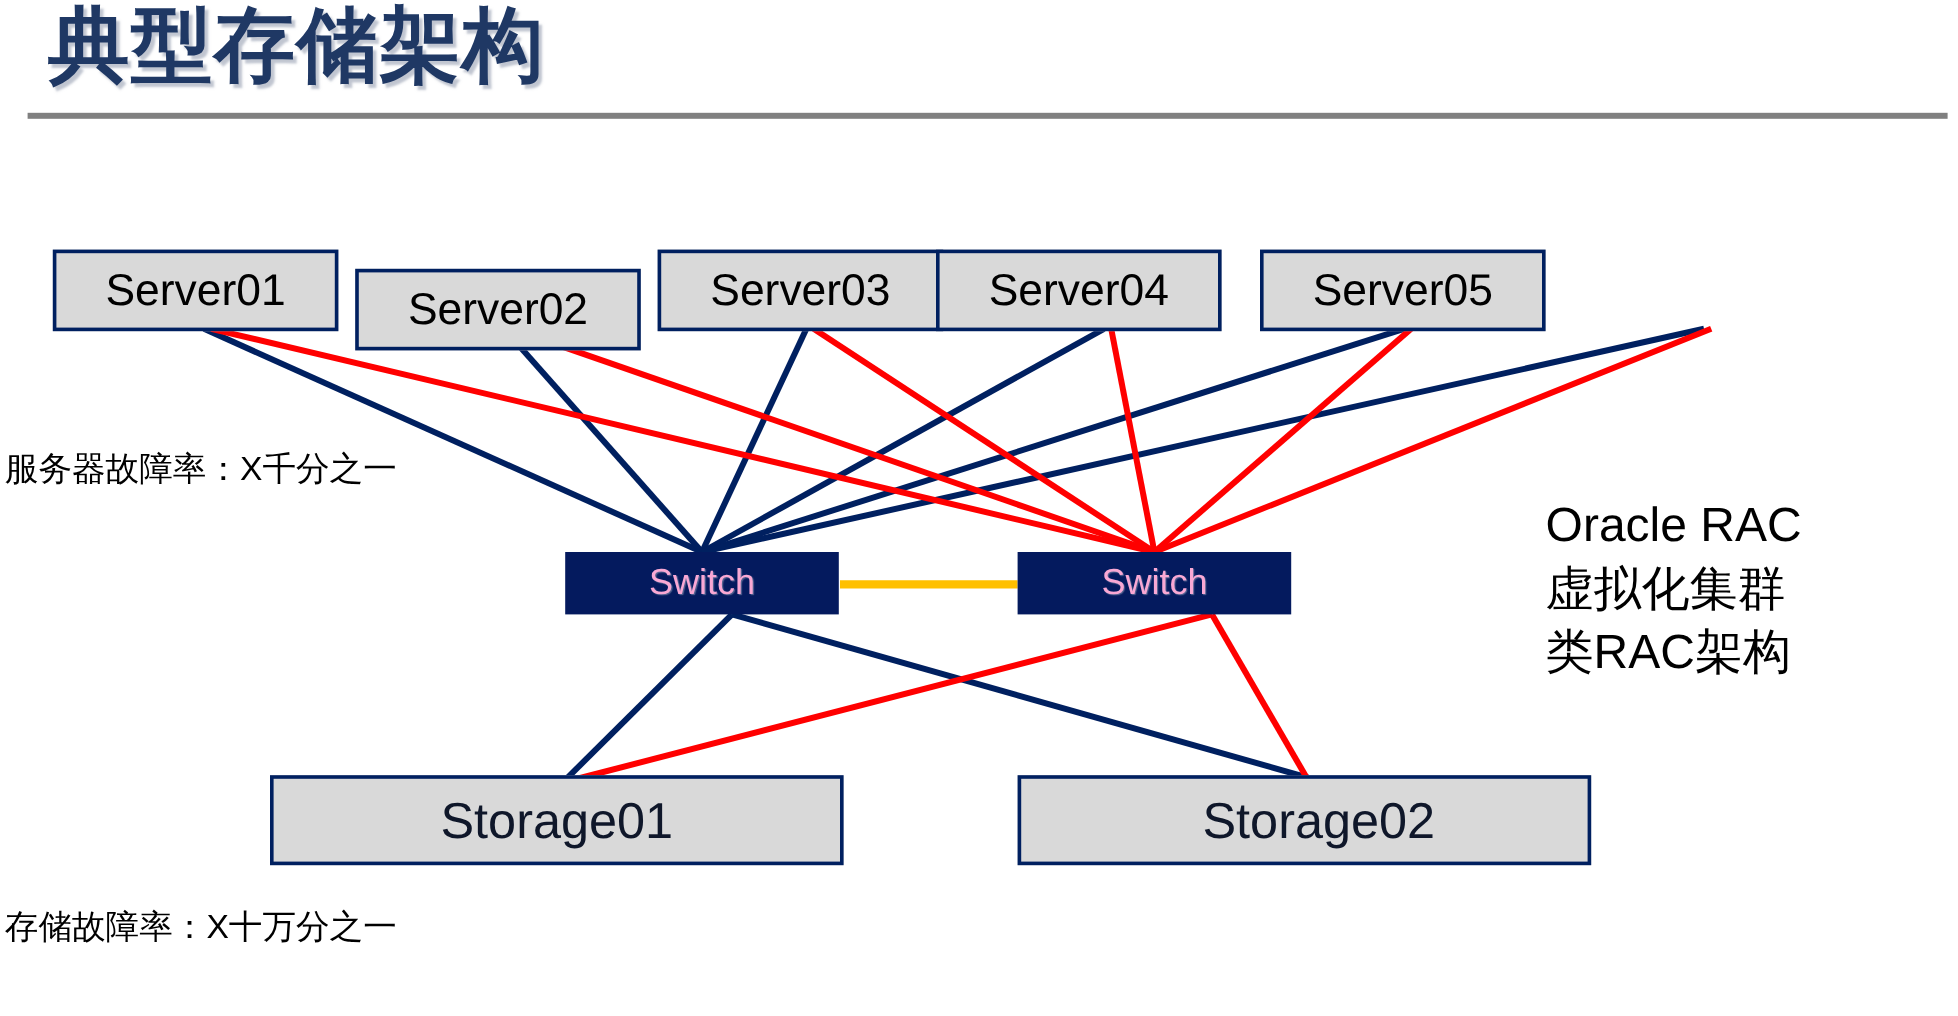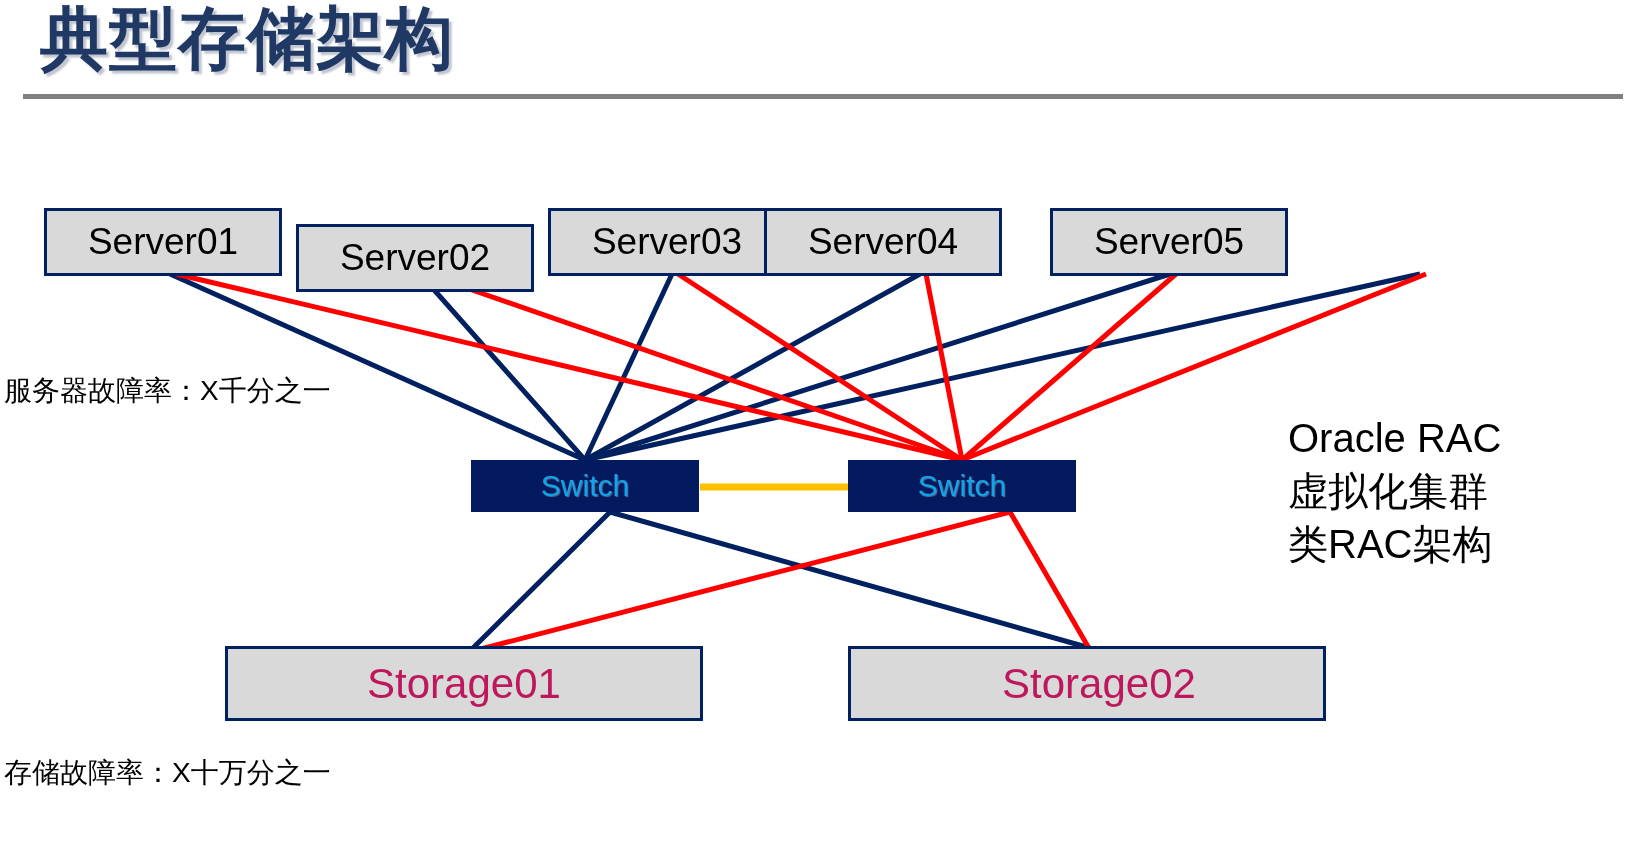--- a/index.html
+++ b/index.html
@@ -63,30 +63,30 @@
     background: #d9d9d9;
     border: 3px solid #002060;
     color: #000000;
     font-size: 37px;
     height: 68px;
     width: 238px;
   }
   .switch {
     background: #041a5e;
     border: none;
-    color: #0ea5e9;
+    color: #f9a8d4;
     font-size: 30px;
     height: 52px;
     width: 228px;
     text-shadow: 1px 1px 1px rgba(255,255,255,0.35);
   }
   .storage {
     background: #d9d9d9;
     border: 3px solid #002060;
-    color: #be185d;
+    color: #0f172a;
     font-size: 42px;
     height: 75px;
     width: 478px;
   }
 
   
   .annotation {
     position: absolute;
     color: #000000;
     font-size: 28px;
@@ -139,21 +139,21 @@
 
   <div class="node server" style="left:44px;  top:208px;">
       <span>Server01</span>
     </div>
   <div class="node server" style="left:296px; top:208px;margin-top:16px;">
       <span>Server02</span>
     </div>
   <div class="node server" style="left:548px; top:208px;">
       <span>Server03</span>
     </div>
-  <div class="node server" style="left:764px; top:208px;">
+  <div class="node server" style="left:780px; top:208px;">
       <span>Server04</span>
     </div>
   <div class="node server" style="left:1050px;top:208px;">
       <span>Server05</span>
     </div>
 
   <div class="node switch" style="left:471px; top:460px;">
       <span>Switch</span>
     </div>
   <div class="node switch" style="left:848px; top:460px;">

